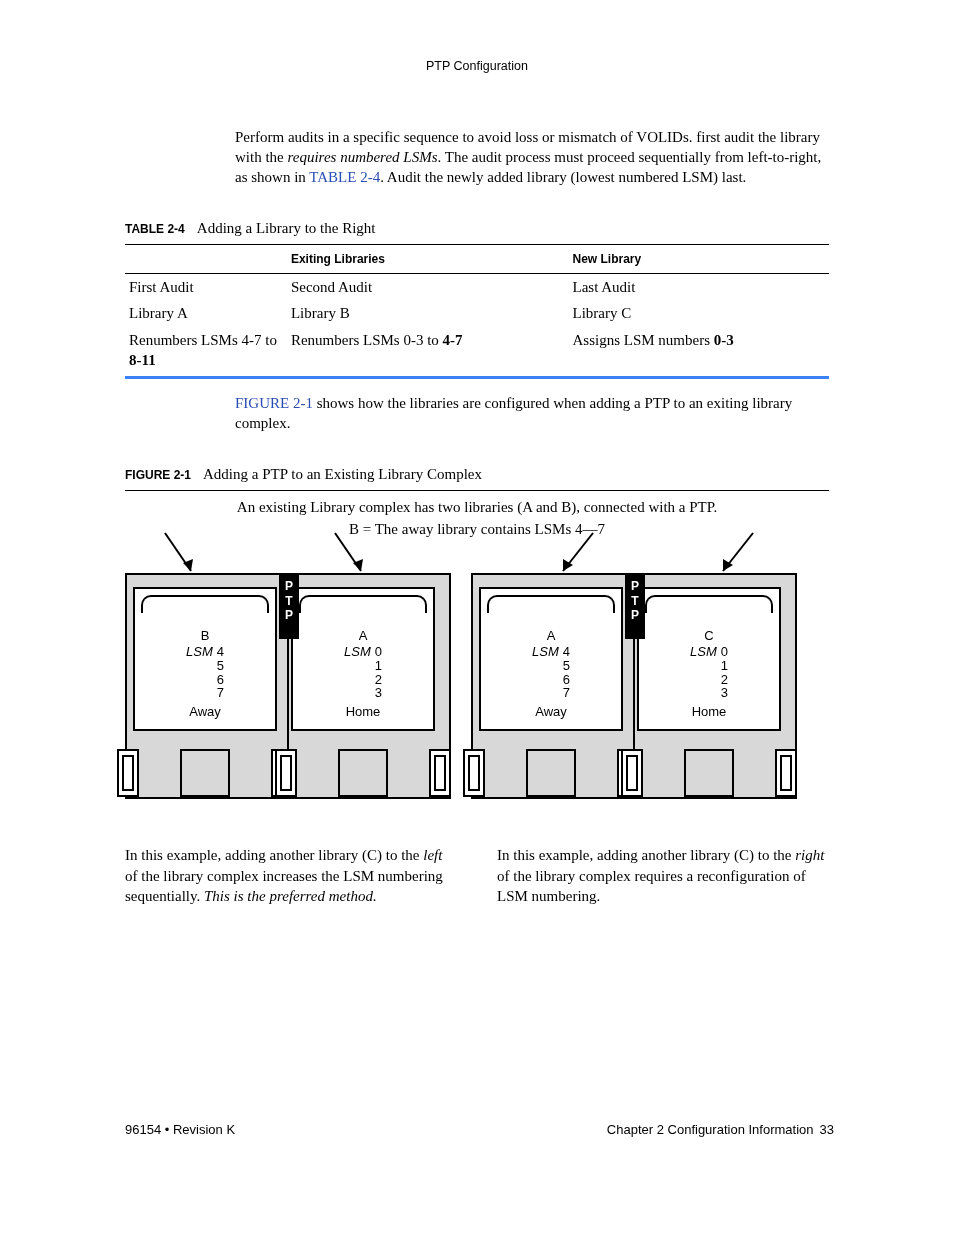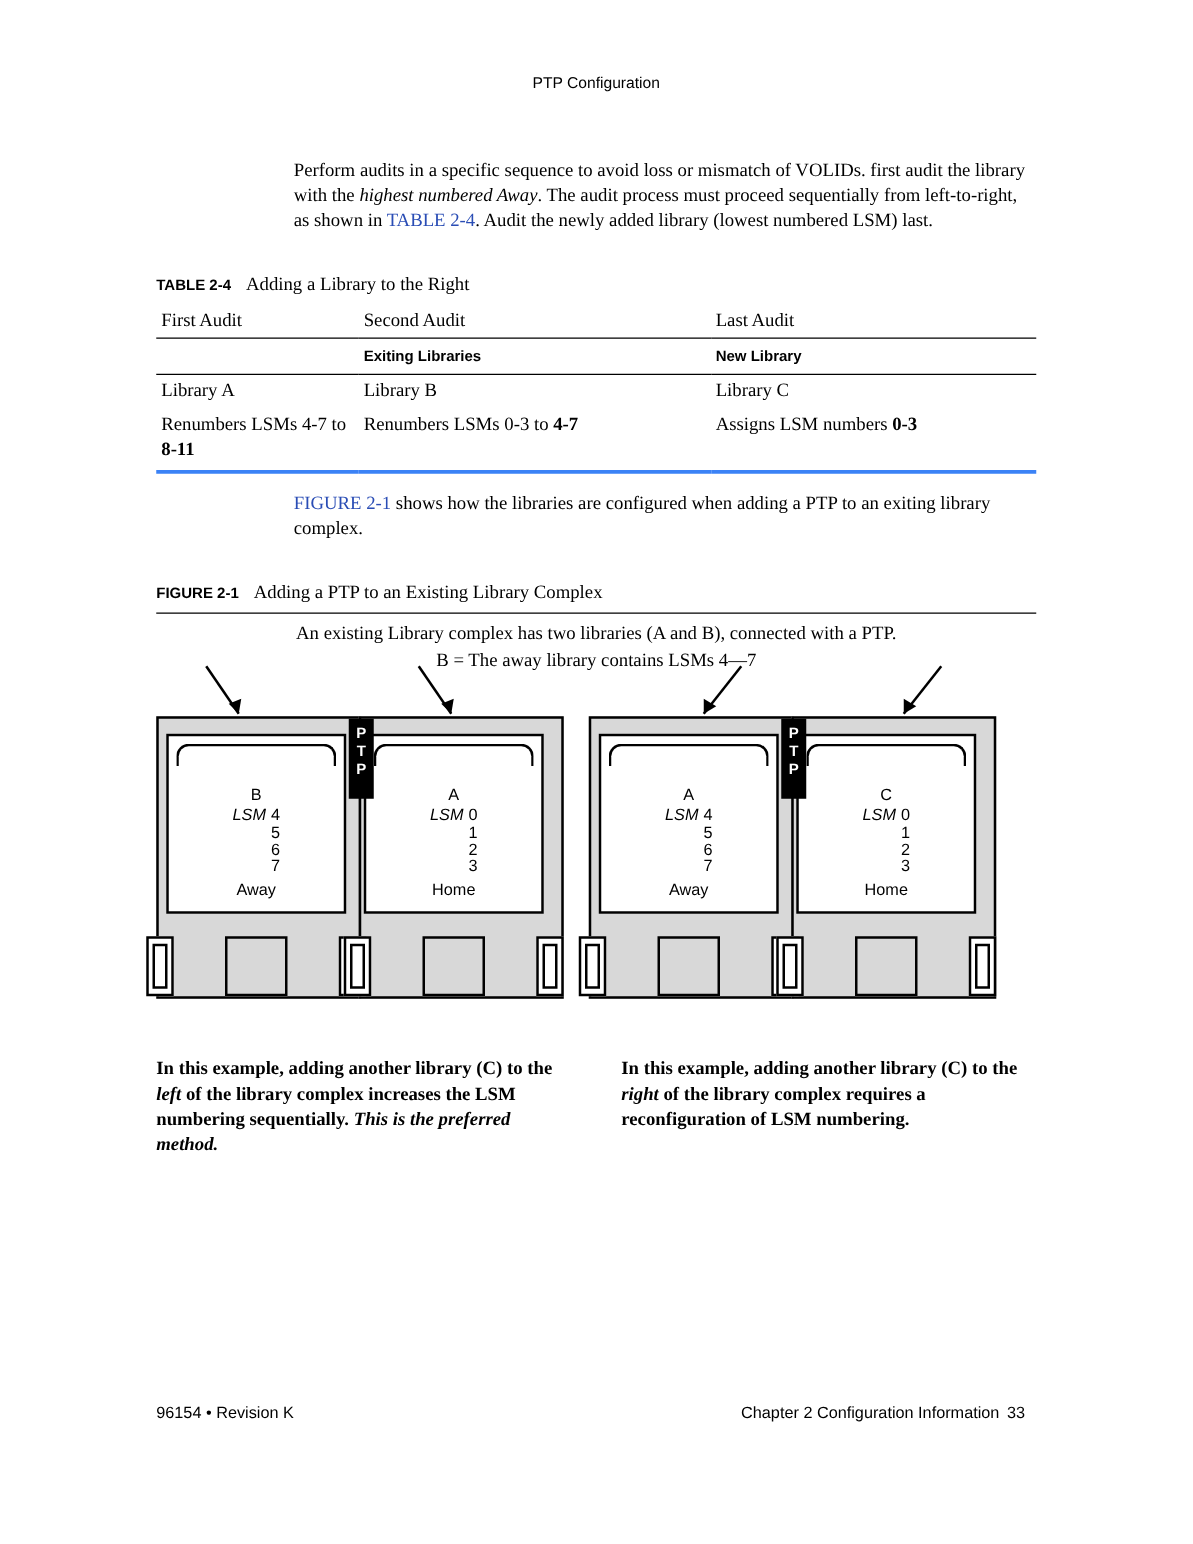--- a/index.html
+++ b/index.html
@@ -104,57 +104,57 @@
   .plinth {
     border:2px solid #000; width:46px; background:#d8d8d8;
   }
   .ptp {
     position:absolute; top:0; width:20px; height:60px;
     background:#000; color:#fff;
     font-family: Helvetica, Arial, sans-serif; font-size:12px; font-weight:bold;
     text-align:center; line-height:1.2; padding-top:4px; z-index:3;
   }
   .ptp span{display:block;}
-  .captions2 { display:flex; gap:40px; margin-top:46px;font-weight:bold; }
+  .captions2 { display:flex; gap:40px; margin-top:46px; }
   .captions2 > div { flex:1; font-size:15px; }
 
   .footer {
-    position:absolute; bottom:96px; left:125px; right:134px;
+    position:absolute; bottom:96px; left:125px; right:120px;
     font-family: Helvetica, Arial, sans-serif; font-size:13px;
     display:flex; justify-content:space-between;
   }
   .footer .pn { font-weight:normal; margin-left:6px;}
 </style>
 </head>
 <body>
 
 <div class="page">
   <div class="running-head">PTP Configuration</div>
 
   <div class="body-block intro">
     <p>
-      <span>Perform audits in a specific sequence to avoid loss or mismatch of VOLIDs. first audit the library with the </span><span class="italic">highest numbered Away</span><span>. The audit process must proceed sequentially from left-to-right, as shown in </span><span class="link">TABLE 2-4</span><span>. Audit the newly added library (lowest numbered LSM) last.</span>
+      <span>Perform audits in a specific sequence to avoid loss or mismatch of VOLIDs. first audit the library with the </span><span class="italic">requires numbered LSMs</span><span>. The audit process must proceed sequentially from left-to-right, as shown in </span><span class="link">TABLE 2-4</span><span>. Audit the newly added library (lowest numbered LSM) last.</span>
     </p>
   </div>
 
   <div class="caption">
     <span class="cap-label">TABLE 2-4</span><span>Adding a Library to the Right</span>
   </div>
 
   <table class="t24">
     <tbody>
         <tr>
+      <th class="blank" style="width:23%"></th>
+      <th style="width:40%">Exiting Libraries</th>
+      <th>New Library</th>
+    </tr>
+    <tr>
       <td>First Audit</td>
       <td>Second Audit</td>
       <td>Last Audit</td>
-    </tr>
-    <tr>
-      <th class="blank" style="width:23%"></th>
-      <th style="width:40%">Exiting Libraries</th>
-      <th>New Library</th>
     </tr>
     <tr>
       <td>Library A</td>
       <td>Library B</td>
       <td>Library C</td>
     </tr>
     <tr class="last">
       <td><span>Renumbers LSMs 4-7 to </span><b>8-11</b></td>
       <td><span>Renumbers LSMs 0-3 to </span><b>4-7</b></td>
       <td><span>Assigns LSM numbers </span><b>0-3</b></td>

